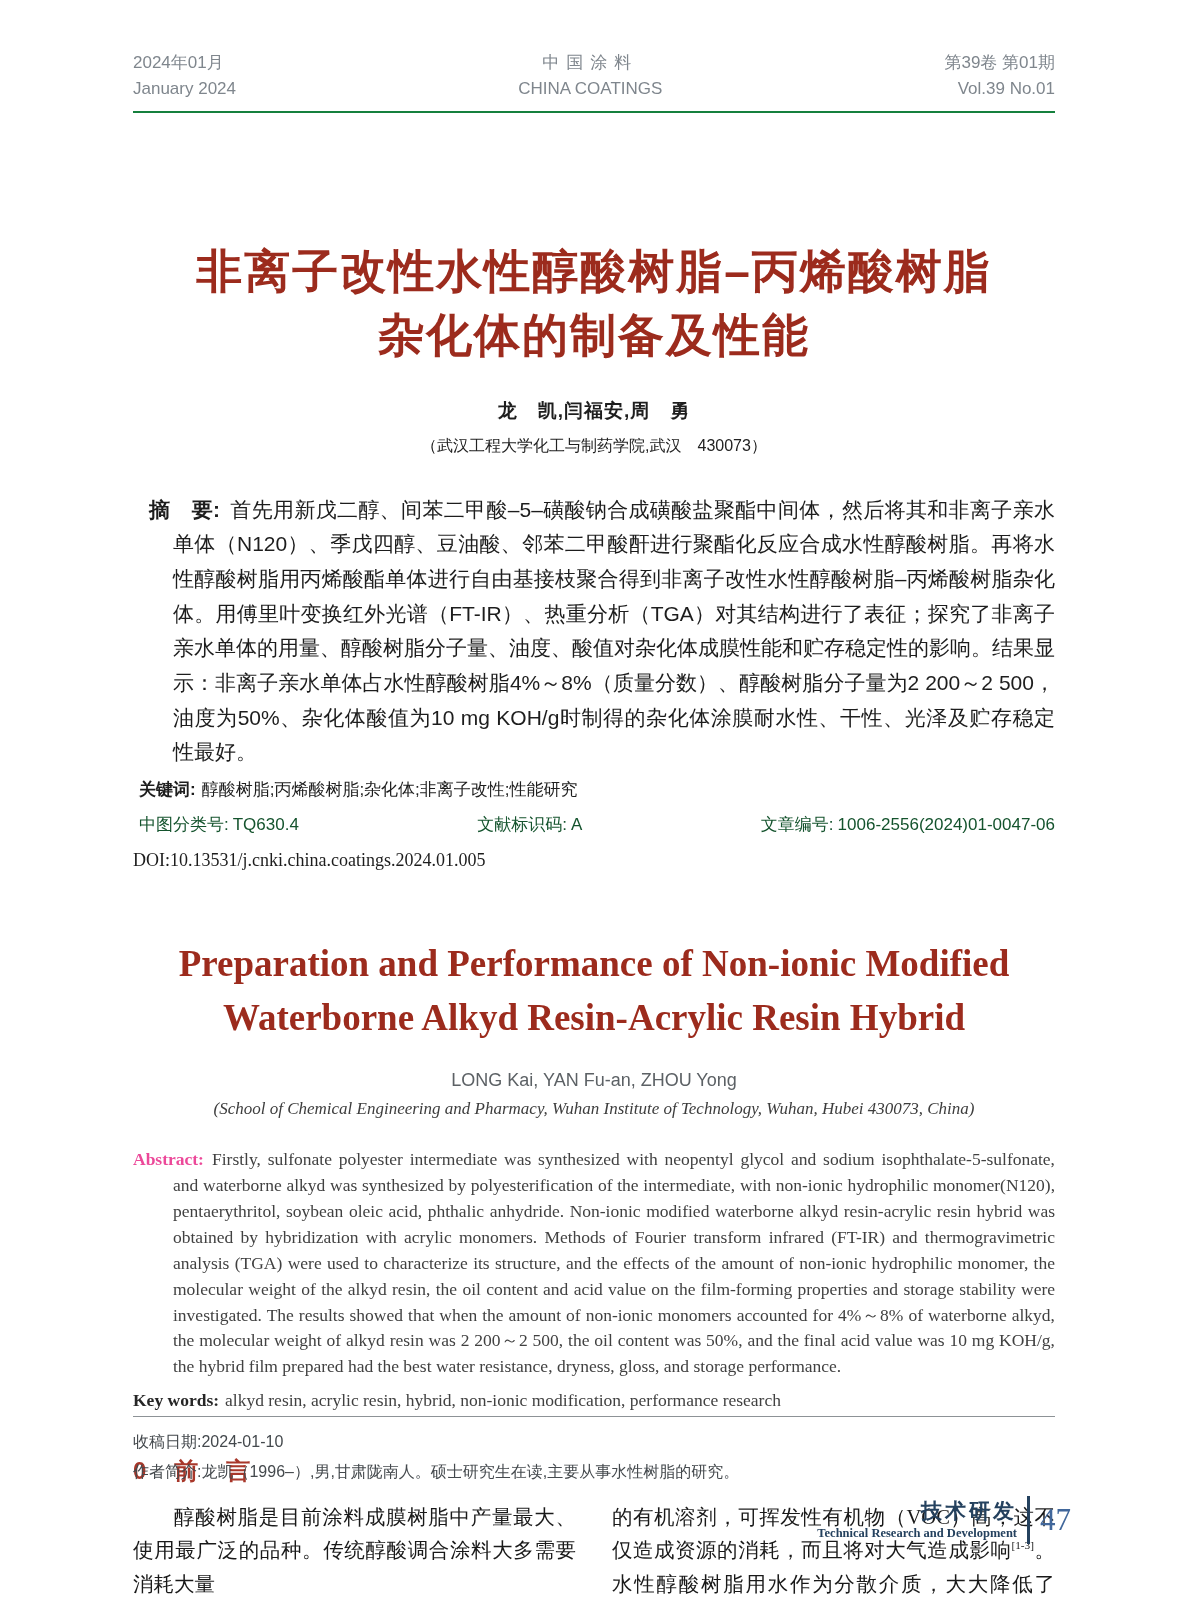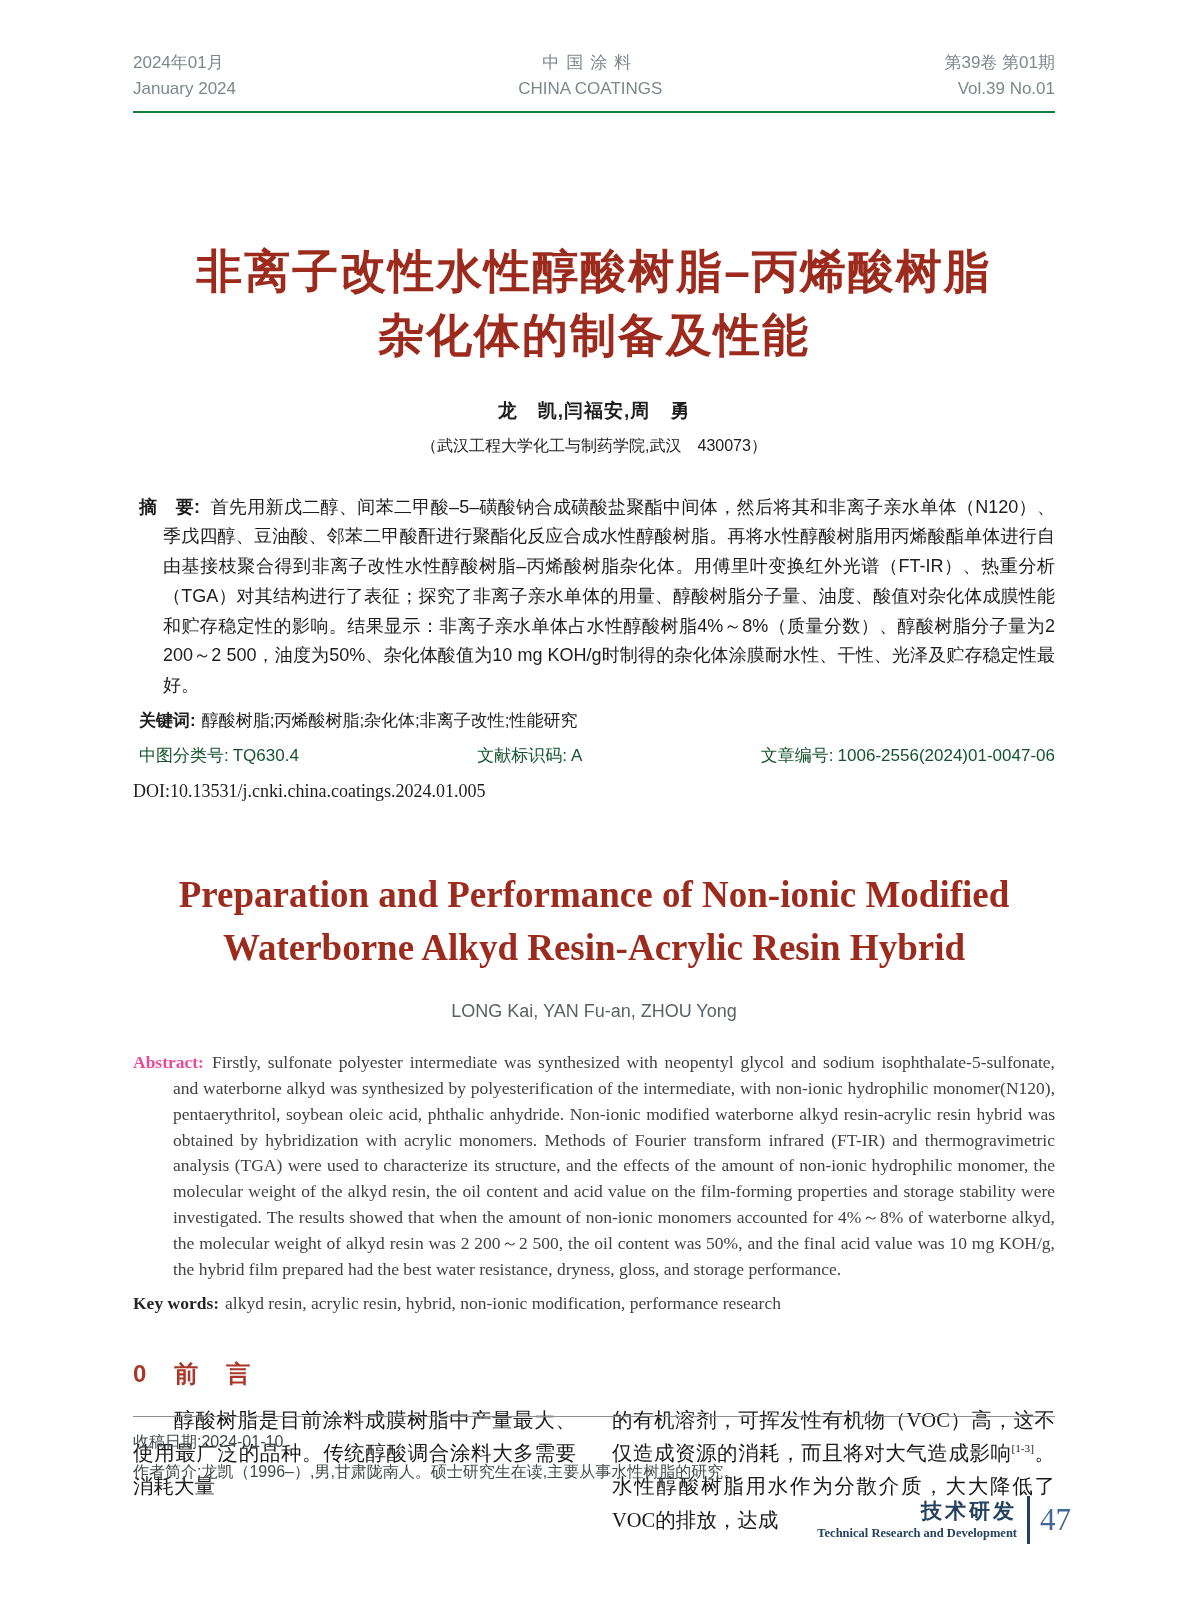--- a/index.html
+++ b/index.html
@@ -24,22 +24,22 @@
   
   .title-cn {
     margin-top:126px; text-align:center;
     color:#9c2b1d; font-weight:bold; font-size:46px; line-height:1.4; letter-spacing:2px;
   }
   .authors-cn { margin-top:30px; text-align:center; font-size:19px; font-weight:bold; color:#1e1e1e; letter-spacing:1px; }
   .affil-cn   { margin-top:12px; text-align:center; font-size:16px; color:#222; }
 
   
   .abs-cn {
-    margin-top:36px; margin-left:6px; padding-left:24px;
-    font-size:18px; line-height:1.65; text-align:justify; color:#1d1d1d;
+    margin-top:36px; margin-left:16px; padding-left:24px;
+    font-size:21px; line-height:1.65; text-align:justify; color:#1d1d1d;
   }
   .abs-cn .lbl { font-weight:bold; margin-left:-24px; padding-right:10px; }
   .kw-cn { margin-top:8px; margin-left:6px; font-size:17px; color:#1d1d1d; }
   .kw-cn .lbl { font-weight:bold; padding-right:6px; }
   .meta-row { margin-top:12px; margin-left:6px; display:flex; justify-content:space-between; font-size:17px; color:#14532d; }
   .meta-row .lbl { padding-right:4px; }
   .doi { margin-top:14px; font-family:"Liberation Serif","DejaVu Serif",serif; font-size:18px; color:#1d1d1d; }
 
   
   .title-en {
@@ -139,20 +139,21 @@
     </div>
 
     <div class="doi">DOI:10.13531/j.cnki.china.coatings.2024.01.005</div>
 
     <div class="title-en">
       <div>Preparation and Performance of Non-ionic Modified</div>
       <div>Waterborne Alkyd Resin-Acrylic Resin Hybrid</div>
     </div>
 
     <div class="authors-en">LONG Kai, YAN Fu-an, ZHOU Yong</div>
+    <div class="affil-en">(School of Chemical Engineering and Pharmacy, Wuhan Institute of Technology, Wuhan, Hubei 430073, China)</div>
 
     <div class="abs-en">
       <span class="lbl">Abstract:</span><span>Firstly, sulfonate polyester intermediate was synthesized with neopentyl glycol and sodium isophthalate-5-sulfonate, and waterborne alkyd was synthesized by polyesterification of the intermediate, with non-ionic hydrophilic monomer(N120), pentaerythritol, soybean oleic acid, phthalic anhydride. Non-ionic modified waterborne alkyd resin-acrylic resin hybrid was obtained by hybridization with acrylic monomers. Methods of Fourier transform infrared (FT-IR) and thermogravimetric analysis (TGA) were used to characterize its structure, and the effects of the amount of non-ionic hydrophilic monomer, the molecular weight of the alkyd resin, the oil content and acid value on the film-forming properties and storage stability were investigated. The results showed that when the amount of non-ionic monomers accounted for 4%～8% of waterborne alkyd, the molecular weight of alkyd resin was 2 200～2 500, the oil content was 50%, and the final acid value was 10 mg KOH/g, the hybrid film prepared had the best water resistance, dryness, gloss, and storage performance.</span>
     </div>
 
     <div class="kw-en">
       <span class="lbl">Key words:</span><span>alkyd resin, acrylic resin, hybrid, non-ionic modification, performance research</span>
     </div>
 
     <div class="sec-heading">0　前　言</div>

